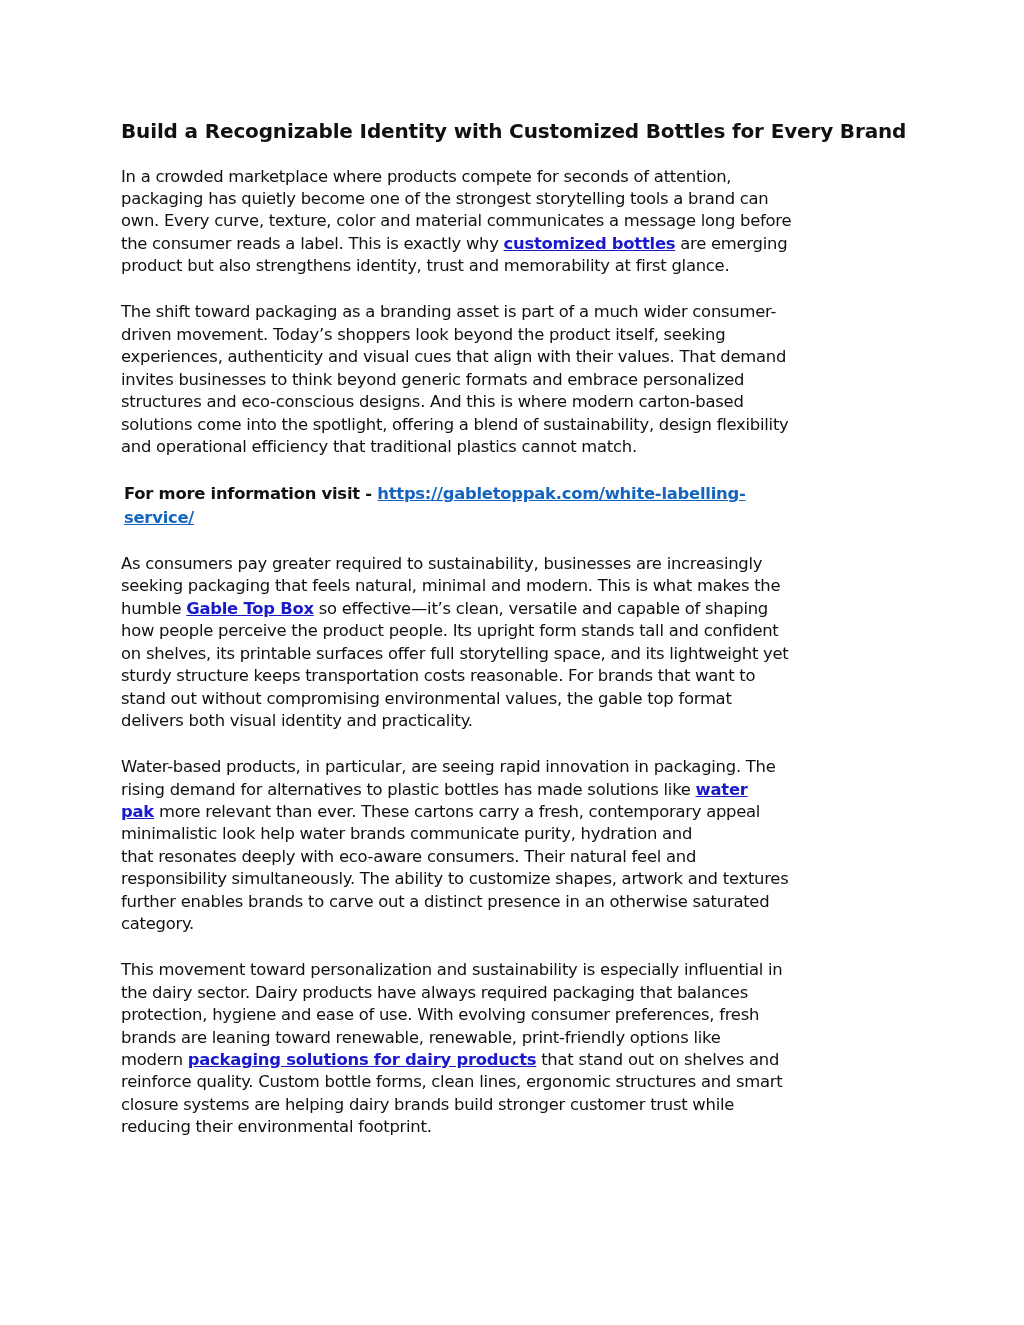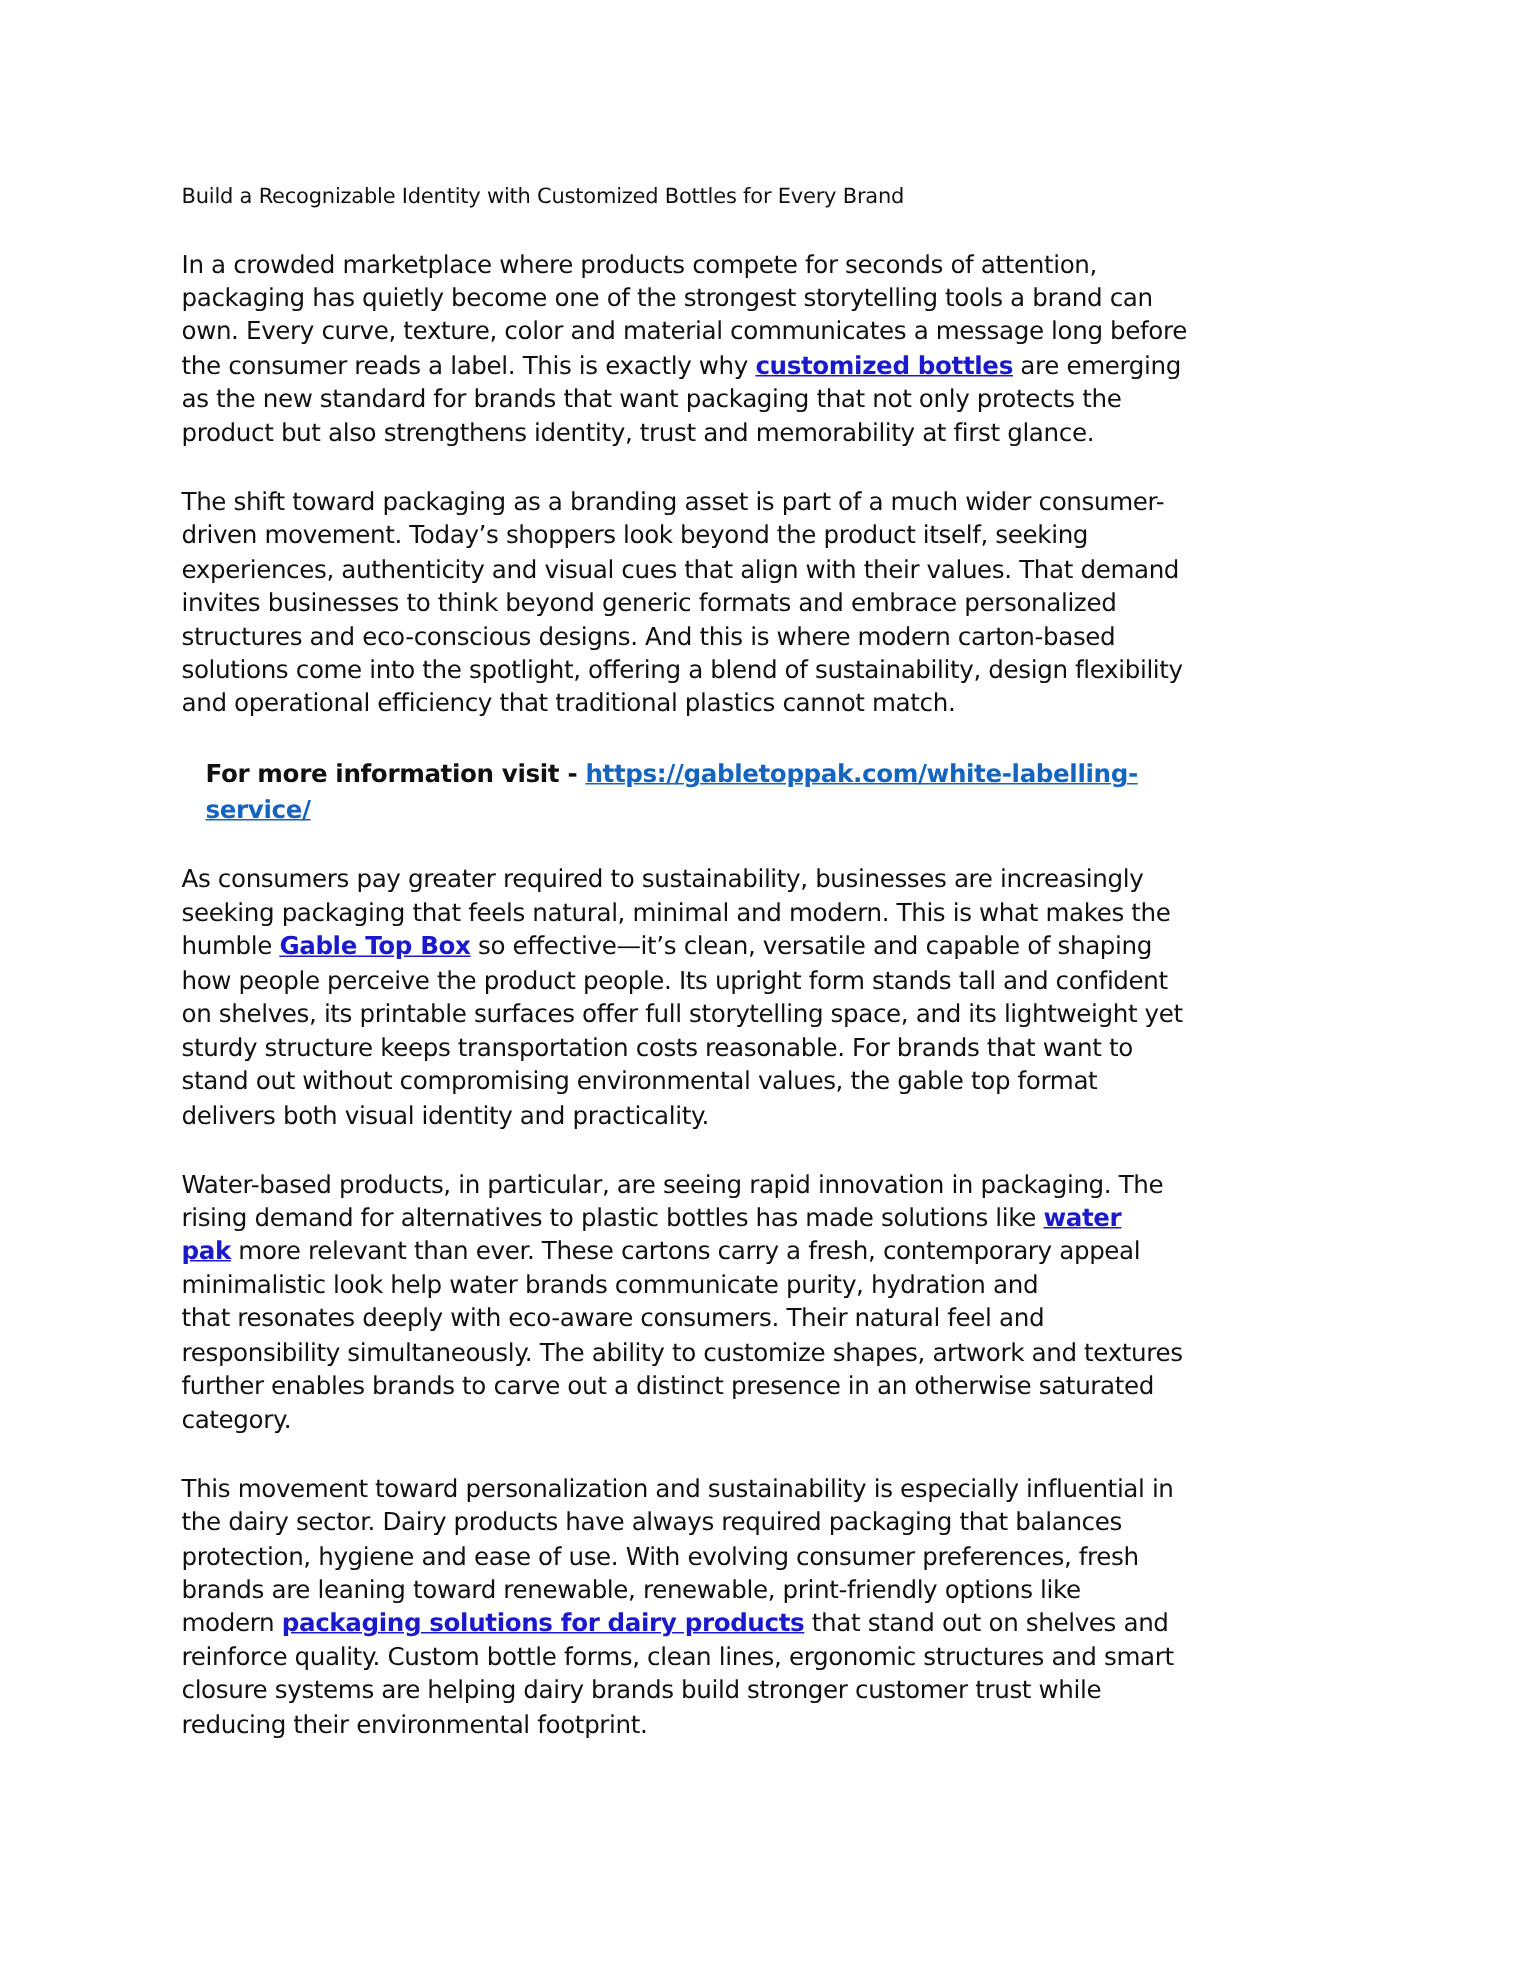--- a/index.html
+++ b/index.html
@@ -1,38 +1,37 @@
 <!DOCTYPE html>
 <html><head>
 <meta charset="utf-8">
 <style>
   html, body { margin: 0; padding: 0; background: #ffffff; }
   body { width: 1024px; height: 1325px; position: relative; overflow: hidden; }
   .page { position: absolute; left: 121px; top: 120px; width: 800px; font-family: "DejaVu Sans", sans-serif; color: #111111; }
-  .title { font-weight: normal; font-size: 14px; line-height: 22.5px; margin: 0 0 23px 0; letter-spacing: -0.15px; white-space: nowrap; }
+  .title { font-weight: bold; font-size: 20px; line-height: 22.5px; margin: 0 0 23px 0; letter-spacing: -0.15px; white-space: nowrap; }
   .para { font-size: 16.4px; line-height: 22.45px; margin: 0 0 23.5px 0; letter-spacing: -0.25px; }
   .line { display: block; white-space: nowrap; }
   a.link { font-weight: bold; }
   a.link-deep { color: #1a1acc; }
   a.link-url { color: #1565c0; }
-  .info { font-weight: bold; font-size: 16.4px; line-height: 24px; margin: 0 0 23px 16px; letter-spacing: -0.25px; }
+  .info { font-weight: bold; font-size: 16.4px; line-height: 24px; margin: 0 0 23px 3px; letter-spacing: -0.25px; }
 </style>
 </head>
 <body>
 
 <div class="page">
 
   <h1 class="title">Build a Recognizable Identity with Customized Bottles for Every Brand</h1>
 
   <p class="para">
     <span class="line">In a crowded marketplace where products compete for seconds of attention,</span>
     <span class="line">packaging has quietly become one of the strongest storytelling tools a brand can</span>
     <span class="line">own. Every curve, texture, color and material communicates a message long before</span>
     <span class="line"><span>the consumer reads a label. This is exactly why </span><a class="link link-deep" href="#">customized bottles</a><span> are emerging</span></span>
-    <span class="line">as the new standard for brands that want packaging that not only protects the</span>
     <span class="line">product but also strengthens identity, trust and memorability at first glance.</span>
   </p>
 
   <p class="para">
     <span class="line">The shift toward packaging as a branding asset is part of a much wider consumer-</span>
     <span class="line">driven movement. Today’s shoppers look beyond the product itself, seeking</span>
     <span class="line">experiences, authenticity and visual cues that align with their values. That demand</span>
     <span class="line">invites businesses to think beyond generic formats and embrace personalized</span>
     <span class="line">structures and eco-conscious designs. And this is where modern carton-based</span>
     <span class="line">solutions come into the spotlight, offering a blend of sustainability, design flexibility</span>

